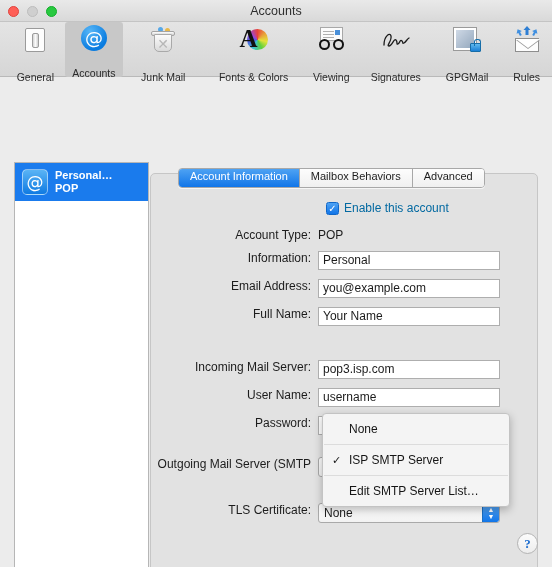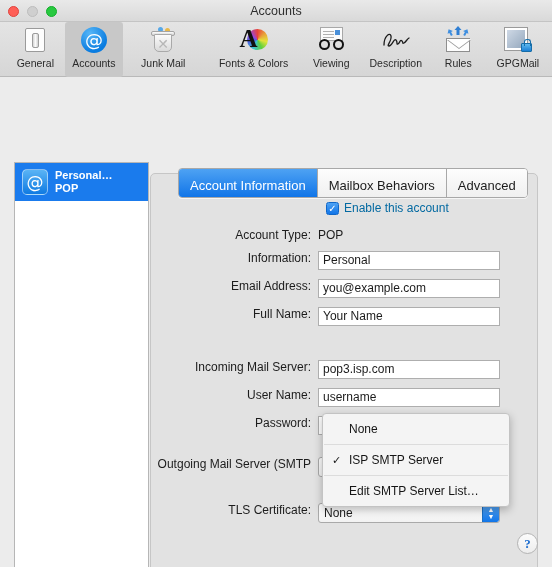--- a/index.html
+++ b/index.html
@@ -51,21 +51,21 @@
     cursor: default;
   }
   .tb-item.wide { width: 82px; }
   .tb-item.selected { background: #c8c8c8; height: 55px; }
   .tb-icon {
     height: 30px; width: 32px;
     display: flex; align-items: center; justify-content: center;
   }
   .tb-label {
     font-size: 10.5px; color: #2a2a2a;
-    margin-top: 2px; white-space: nowrap;
+    margin-top: 16px; white-space: nowrap;
   }
 
   
   .ic-general {
     width: 20px; height: 24px; background: #fdfdfd;
     border: 1px solid #9a9a9a; border-radius: 2px;
     display: flex; align-items: center; justify-content: center;
   }
   .ic-general i {
     width: 7px; height: 15px; display: block;
@@ -220,22 +220,22 @@
   .tabs {
     position: absolute; left: 178px; top: 91px;
     display: flex;
     border: 1px solid #a8a8a8;
     border-radius: 4px; overflow: hidden;
     background: #fff;
     box-shadow: 0 1px 0 rgba(255,255,255,.7);
     z-index: 5;
   }
   .tab {
-    font-size: 13px; color: #1d1d1d;
-    padding: 10px 11px 4px; line-height: 14px;
+    font-size: 11px; color: #1d1d1d;
+    padding: 0 11px 4px; line-height: 14px;
     background: linear-gradient(to bottom,#fdfdfd,#f0f0f0);
     border-right: 1px solid #a8a8a8;
     white-space: nowrap;
   }
   .tab:last-child { border-right: none; }
   .tab.active {
     background: linear-gradient(to bottom,#4ea2f3,#1175e8);
     color: #fff;
   }
 
@@ -402,45 +402,45 @@
     <div class="tb-item wide" style="width:76px">
       <div class="tb-icon">
         <div class="ic-sign">
           <svg width="30" height="20" viewBox="0 0 30 20">
             <path d="M3 15 C3 6, 9 2, 10 6 C11 11, 5 16, 8 16 C11 16, 13 8, 15 10
                      C17 12, 15 15, 17 14 C19 13, 19 9, 21 11 C22.5 12.5, 21 14, 23 13
                      C25 12, 26 9, 28 8" fill="none" stroke="#1a1a1a" stroke-width="1.3" stroke-linecap="round"></path>
           </svg>
         </div>
       </div>
-      <div class="tb-label">Description</div>
+      <div class="tb-label">Signatures</div>
+    </div>
+
+    <div class="tb-item wide" style="width:70px">
+      <div class="tb-icon">
+        <div class="ic-gpg">
+            <div class="photo"></div>
+            <div class="lock"></div>
+          </div>
+      </div>
+      <div class="tb-label">GPGMail</div>
     </div>
 
     <div class="tb-item" style="width:52px">
       <div class="tb-icon">
         <div class="ic-rules">
           <svg width="28" height="14" viewBox="0 0 28 14" style="position:absolute;left:0;top:-1px">
             <path d="M14 0 L17.5 4 H15.5 V9 H12.5 V4 H10.5 Z" fill="#2f7fd4"></path>
             <path d="M6 3 L9 6.5 H7 V10 H5 V6.5 H3 Z" fill="#3f8fe0" transform="rotate(-28 6 6)"></path>
             <path d="M22 3 L25 6.5 H23 V10 H21 V6.5 H19 Z" fill="#3f8fe0" transform="rotate(28 22 6)"></path>
           </svg>
           <div class="env"></div>
         </div>
       </div>
       <div class="tb-label">Rules</div>
-    </div>
-
-    <div class="tb-item wide" style="width:70px">
-      <div class="tb-icon">
-        <div class="ic-gpg">
-            <div class="photo"></div>
-            <div class="lock"></div>
-          </div>
-      </div>
-      <div class="tb-label">GPGMail</div>
     </div>
   </div>
 
   <div class="body">
 
     <div class="sidebar">
       <div class="acct-list">
         <div class="acct">
           <div class="acct-icon">@</div>
           <div class="acct-text">

